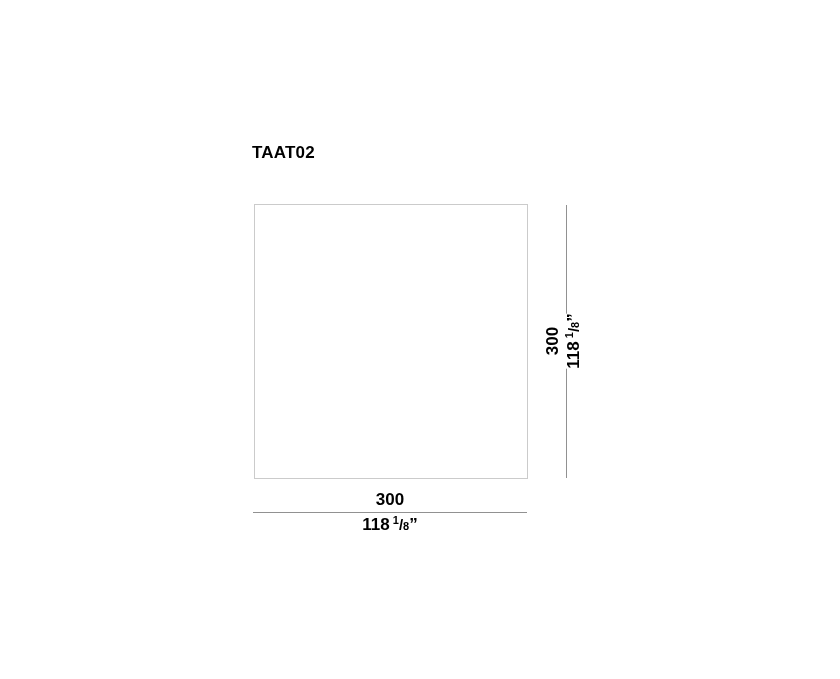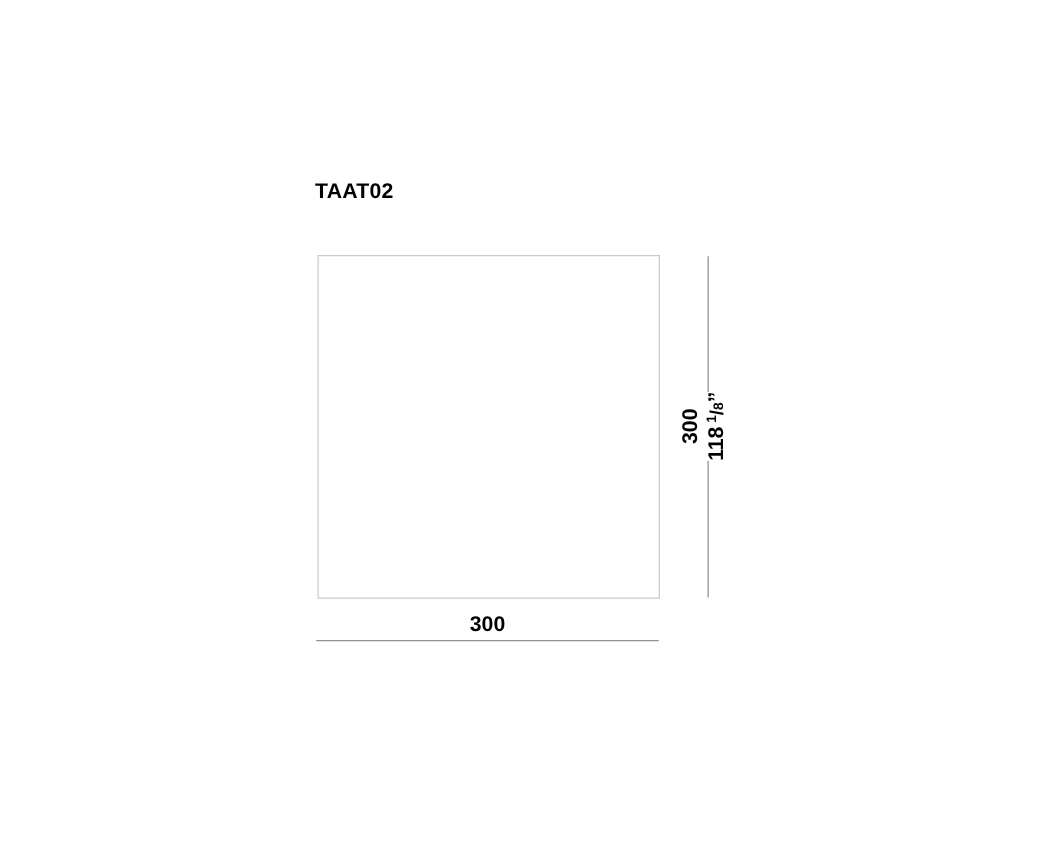--- a/index.html
+++ b/index.html
@@ -105,20 +105,21 @@
 <div class="stage">
 
   <div class="drawing-title">TAAT02</div>
 
   <div class="outline-square"></div>
 
   <div class="h-dim-line"></div>
 
   <div class="h-dim-mm dim-text">300</div>
 
+  <div class="h-dim-inches dim-text"><span>118</span><span class="frac-num">1</span><span class="frac-slash">/</span><span class="frac-den">8</span><span>”</span></div>
 
   <div class="v-dim-line"></div>
 
   <div class="v-dim-labels dim-text">
     <div>300</div>
     <div><span>118</span><span class="frac-num">1</span><span class="frac-slash">/</span><span class="frac-den">8</span><span>”</span></div>
   </div>
 
 </div>
 

